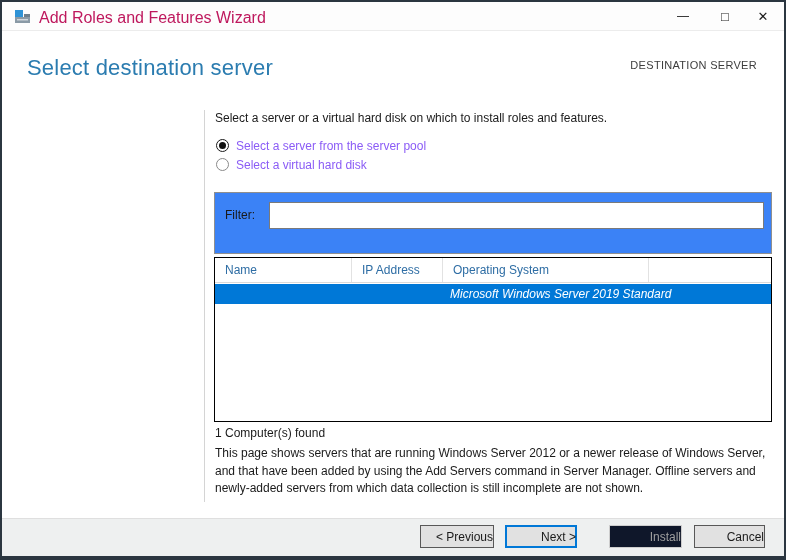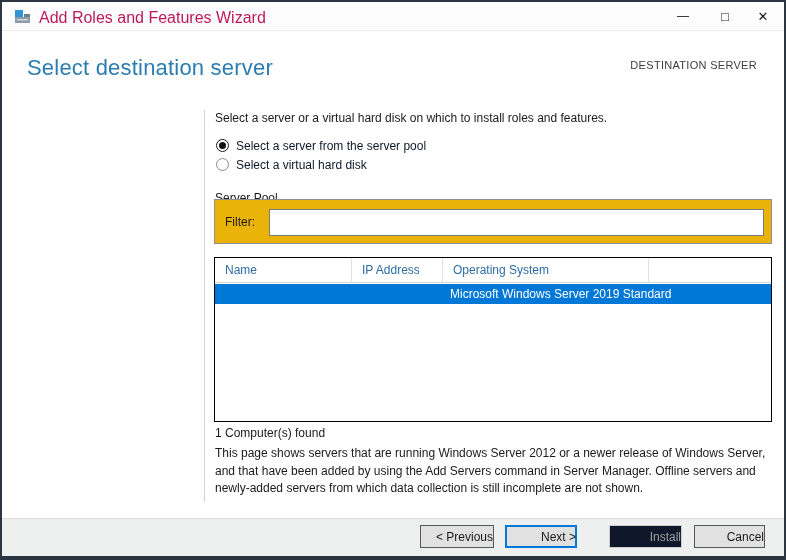--- a/index.html
+++ b/index.html
@@ -20,38 +20,38 @@
   .page-title { position:absolute; left:25px; top:53px; font-size:22px; font-weight:300; color:#2b7cb0; letter-spacing:0.2px; }
   .dest-badge { position:absolute; right:27px; top:57px; font-size:11px; color:#3d3d3d; letter-spacing:0.3px; }
   
   .sidebar { position:absolute; left:20px; top:110px; width:182px; list-style:none; }
   .sidebar li { height:21px; line-height:21px; margin-bottom:3px; padding-left:15px; font-size:12px; color:#262626; }
   .sidebar li.active { background:#0b6fc4; color:#ffffff; }
   .sidebar li.disabled { color:#b5b5b5; }
   .v-divider { position:absolute; left:202px; top:108px; width:1px; height:392px; background:#d4d4d4; }
   
   .intro { position:absolute; left:213px; top:109px; font-size:12px; color:#1a1a1a; }
-  .radio-row { position:absolute; left:214px; height:15px; font-size:12px; color:#0f172a; display:flex; align-items:center; }
+  .radio-row { position:absolute; left:214px; height:15px; font-size:12px; color:#8b5cf6; display:flex; align-items:center; }
   .radio-row.r1 { top:136px; }
   .radio-row.r2 { top:155px; }
   .radio { width:13px; height:13px; border-radius:50%; background:#fff; margin-right:7px; position:relative; }
   .radio.on { border:1px solid #1a1a1a; }
   .radio.on::after { content:""; position:absolute; left:2px; top:2px; width:7px; height:7px; border-radius:50%; background:#111; }
   .radio.off { border:1px solid #8a8a8a; }
   .pool-label { position:absolute; left:213px; top:189px; font-size:12px; color:#1a1a1a; }
-  .filter-panel { position:absolute; left:212px; top:197px; width:558px; height:45px; background:#eab308; border:1px solid #8f8f8f; }
+  .filter-panel { position:absolute; left:212px; top:190px; width:558px; height:62px; background:#3b82f6; border:1px solid #8f8f8f; }
   .filter-label { position:absolute; left:10px; top:15px; font-size:12px; color:#1a1a1a; }
   .filter-input { position:absolute; left:54px; top:9px; width:495px; height:27px; border:1px solid #7a7a7a; background:#fff; font-size:12px; padding:0 5px; font-family:"Liberation Sans",sans-serif; }
   .server-table { position:absolute; left:212px; top:255px; width:558px; height:165px; background:#ffffff; border:1px solid #000000; }
   .thead { position:absolute; left:0; top:0; right:0; height:25px; border-bottom:1px solid #dadada; display:flex; }
   .th { font-size:12px; color:#2e6da4; line-height:25px; padding-left:10px; border-right:1px solid #e2e2e2; }
   .th.c1 { width:137px; } .th.c2 { width:91px; } .th.c3 { width:206px; } .th.c4 { flex:1; border-right:none; }
   .trow.selected { position:absolute; left:0; top:26px; right:0; height:20px; background:#0078d7; color:#fff; display:flex; }
   .td { font-size:12px; line-height:20px; padding-left:6px; }
-  .td.c1 { width:138px; } .td.c2 { width:91px; } .td.c3 { width:300px; }
+  .td.c1 { width:138px; } .td.c2 { width:91px; } .td.c3 { width:300px;font-style:italic; }
   .count-text { position:absolute; left:213px; top:424px; font-size:12px; color:#1a1a1a; }
   .description { position:absolute; left:213px; top:443px; width:560px; font-size:12px; line-height:17.5px; color:#1a1a1a; }
   
   .footer { position:absolute; left:0; right:0; bottom:0; height:38px; background:#eef0f0; border-top:1px solid #dfdfdf; }
   .btn { position:absolute; top:6px; height:23px; font-size:12px; font-family:"Liberation Sans",sans-serif; color:#1a1a1a; background:#e1e1e1; border:1px solid #585858; text-align:right; }
   .btn.prev { left:418px; width:74px; }
   .btn.next { left:503px; width:72px; border-color:#0078d7; box-shadow:inset 0 0 0 1px #0078d7; }
   .btn.install { left:607px; width:73px; background:#0f172a; border-color:#cdcdcd; color:#9f9f9f; }
   .btn.cancel { left:692px; width:71px; }
 </style>

